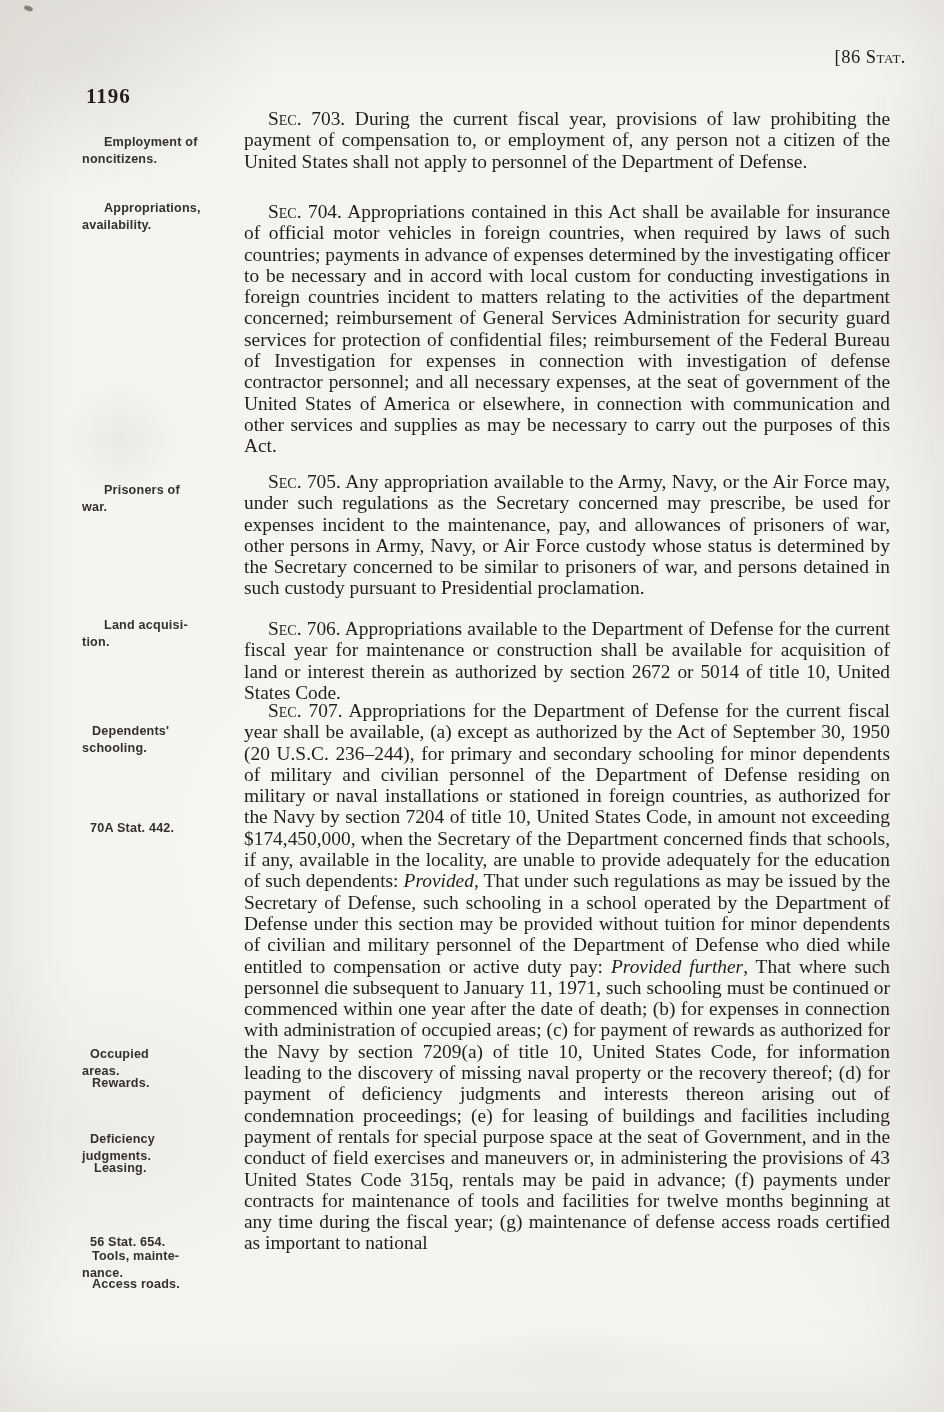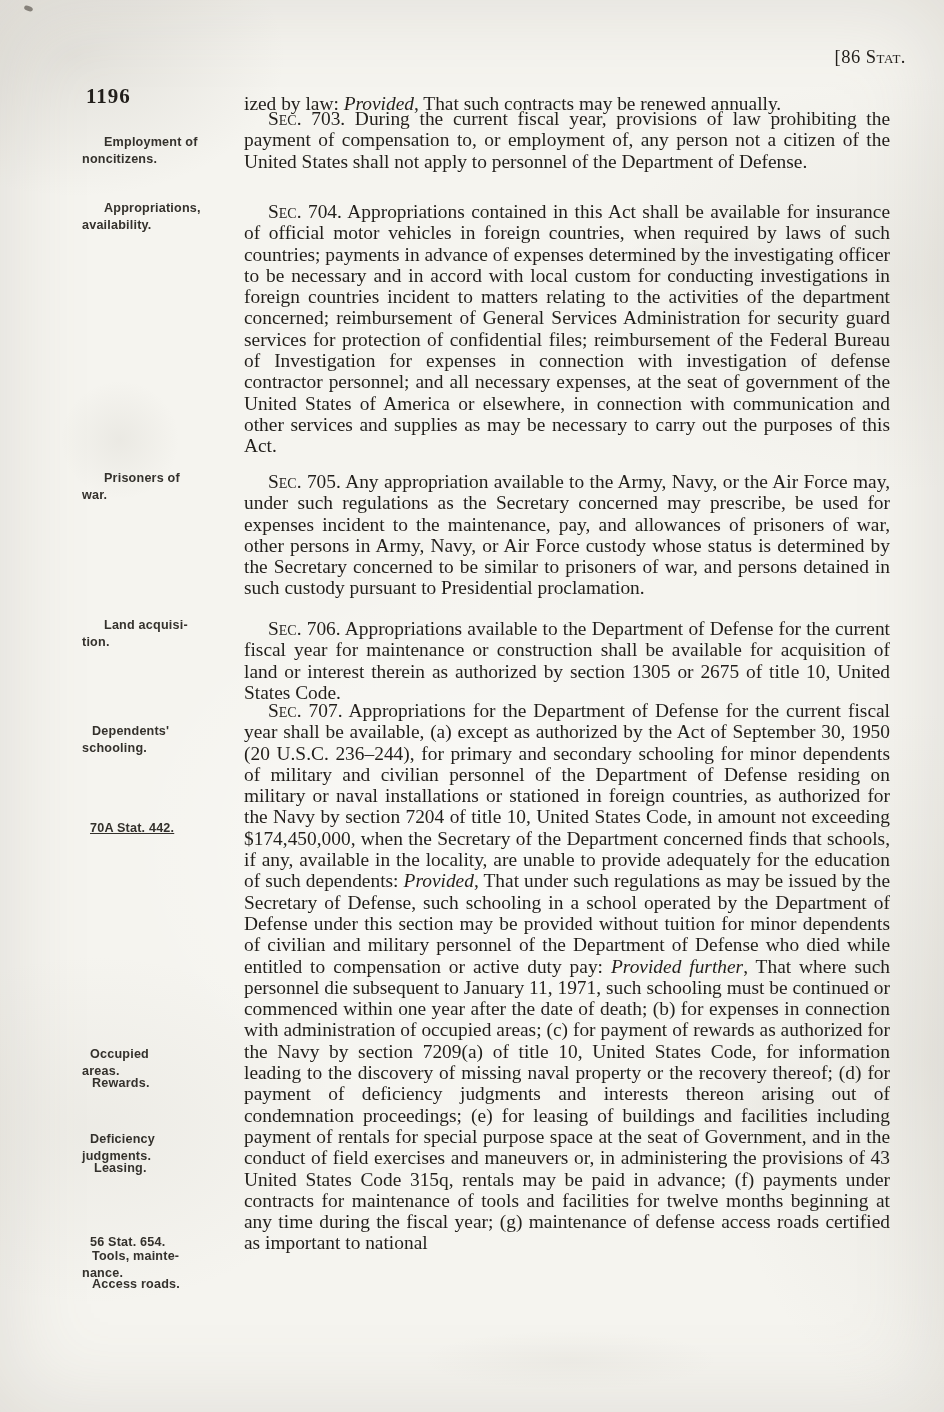--- a/index.html
+++ b/index.html
@@ -75,33 +75,33 @@
   <div class="margin-column">
       <div class="margin-note" style="top: 116px; margin-top: 18px;">
         <div class="note-line" style="padding-left: 22px;">Employment of</div>
         <div class="note-line">noncitizens.</div>
       </div>
       <div class="margin-note" style="top: 200px;">
         <div class="note-line" style="padding-left: 22px;">Appropriations,</div>
         <div class="note-line">availability.</div>
       </div>
       <div class="margin-note" style="top: 470px;">
-        <div class="note-line" style="padding-left: 22px;">Prisoners of</div>
+        <div class="note-line" style="padding-left: 22px; margin-top: 12px;">Prisoners of</div>
         <div class="note-line">war.</div>
       </div>
       <div class="margin-note" style="top: 617px;">
         <div class="note-line" style="padding-left: 22px;">Land acquisi-</div>
         <div class="note-line">tion.</div>
       </div>
       <div class="margin-note" style="top: 723px;">
         <div class="note-line" style="padding-left: 10px;">Dependents'</div>
         <div class="note-line">schooling.</div>
       </div>
       <div class="margin-note" style="top: 820px;">
-        <div class="note-line" style="padding-left: 8px; text-decoration: underline;">70A Stat. 442.</div>
+        <div class="note-line" style="padding-left: 8px;">70A Stat. 442.</div>
       </div>
       <div class="margin-note" style="top: 1046px;">
         <div class="note-line" style="padding-left: 8px;">Occupied</div>
         <div class="note-line">areas.</div>
       </div>
       <div class="margin-note" style="top: 1075px;">
         <div class="note-line" style="padding-left: 10px;">Rewards.</div>
       </div>
       <div class="margin-note" style="top: 1131px;">
         <div class="note-line" style="padding-left: 8px;">Deficiency</div>
@@ -115,20 +115,19 @@
       </div>
       <div class="margin-note" style="top: 1248px;">
         <div class="note-line" style="padding-left: 10px;">Tools, mainte-</div>
         <div class="note-line">nance.</div>
       </div>
       <div class="margin-note" style="top: 1276px;">
         <div class="note-line" style="padding-left: 10px;">Access roads.</div>
       </div>
     </div>
   <div class="text-column">
-      <p class="para" style="top: 93px;"><span>ized by law: </span><span class="it">Provided</span><span>, That such contracts may be renewed annually.</span></p>
       <p class="para ind" style="top: 108px;"><span class="sc">Sec.</span><span> 703. During the current fiscal year, provisions of law prohibiting the payment of compensation to, or employment of, any person not a citizen of the United States shall not apply to personnel of the Department of Defense.</span></p>
       <p class="para ind" style="top: 201px;"><span class="sc">Sec.</span><span> 704. Appropriations contained in this Act shall be available for insurance of official motor vehicles in foreign countries, when required by laws of such countries; payments in advance of expenses determined by the investigating officer to be necessary and in accord with local custom for conducting investigations in foreign countries incident to matters relating to the activities of the department concerned; reimbursement of General Services Administration for security guard services for protection of confidential files; reimbursement of the Federal Bureau of Investigation for expenses in connection with investigation of defense contractor personnel; and all necessary expenses, at the seat of government of the United States of America or elsewhere, in connection with communication and other services and supplies as may be necessary to carry out the purposes of this Act.</span></p>
       <p class="para ind" style="top: 471px;"><span class="sc">Sec.</span><span> 705. Any appropriation available to the Army, Navy, or the Air Force may, under such regulations as the Secretary concerned may prescribe, be used for expenses incident to the maintenance, pay, and allowances of prisoners of war, other persons in Army, Navy, or Air Force custody whose status is determined by the Secretary concerned to be similar to prisoners of war, and persons detained in such custody pursuant to Presidential proclamation.</span></p>
-      <p class="para ind" style="top: 618px;"><span class="sc">Sec.</span><span> 706. Appropriations available to the Department of Defense for the current fiscal year for maintenance or construction shall be available for acquisition of land or interest therein as authorized by section 1305 or 2675 of title 10, United States Code.</span></p>
+      <p class="para ind" style="top: 618px;"><span class="sc">Sec.</span><span> 706. Appropriations available to the Department of Defense for the current fiscal year for maintenance or construction shall be available for acquisition of land or interest therein as authorized by section 2672 or 5014 of title 10, United States Code.</span></p>
       <p class="para ind" style="top: 700px;"><span class="sc">Sec.</span><span> 707. Appropriations for the Department of Defense for the current fiscal year shall be available, (a) except as authorized by the Act of September 30, 1950 (20 U.S.C. 236–244), for primary and secondary schooling for minor dependents of military and civilian personnel of the Department of Defense residing on military or naval installations or stationed in foreign countries, as authorized for the Navy by section 7204 of title 10, United States Code, in amount not exceeding $174,450,000, when the Secretary of the Department concerned finds that schools, if any, available in the locality, are unable to provide adequately for the education of such dependents: </span><span class="it">Provided</span><span>, That under such regulations as may be issued by the Secretary of Defense, such schooling in a school operated by the Department of Defense under this section may be provided without tuition for minor dependents of civilian and military personnel of the Department of Defense who died while entitled to compensation or active duty pay: </span><span class="it">Provided further</span><span>, That where such personnel die subsequent to January 11, 1971, such schooling must be continued or commenced within one year after the date of death; (b) for expenses in connection with administration of occupied areas; (c) for payment of rewards as authorized for the Navy by section 7209(a) of title 10, United States Code, for information leading to the discovery of missing naval property or the recovery thereof; (d) for payment of deficiency judgments and interests thereon arising out of condemnation proceedings; (e) for leasing of buildings and facilities including payment of rentals for special purpose space at the seat of Government, and in the conduct of field exercises and maneuvers or, in administering the provisions of 43 United States Code 315q, rentals may be paid in advance; (f) payments under contracts for maintenance of tools and facilities for twelve months beginning at any time during the fiscal year; (g) maintenance of defense access roads certified as important to national</span></p>
     </div>
 </div>
 
 </body></html>

